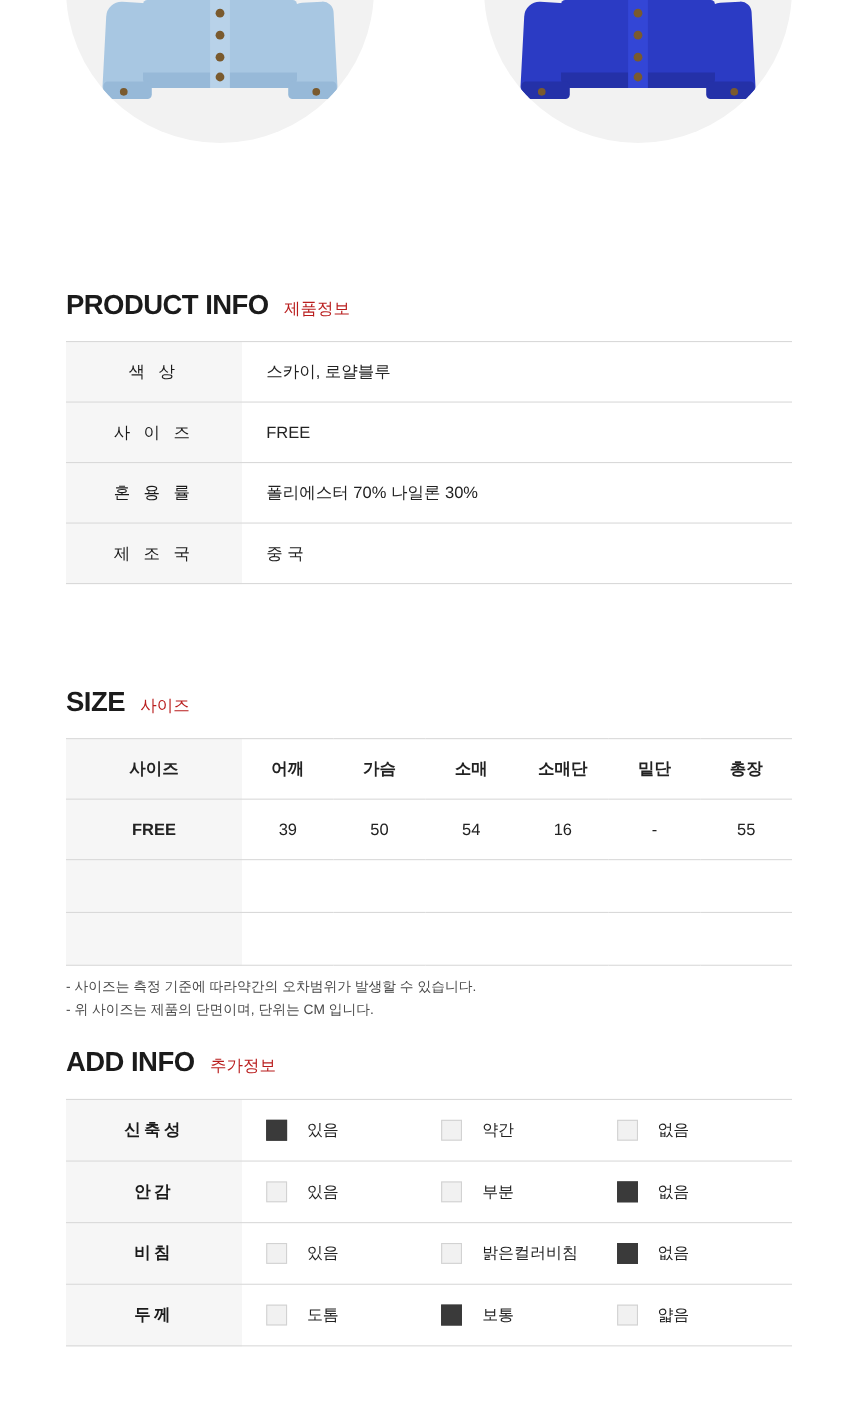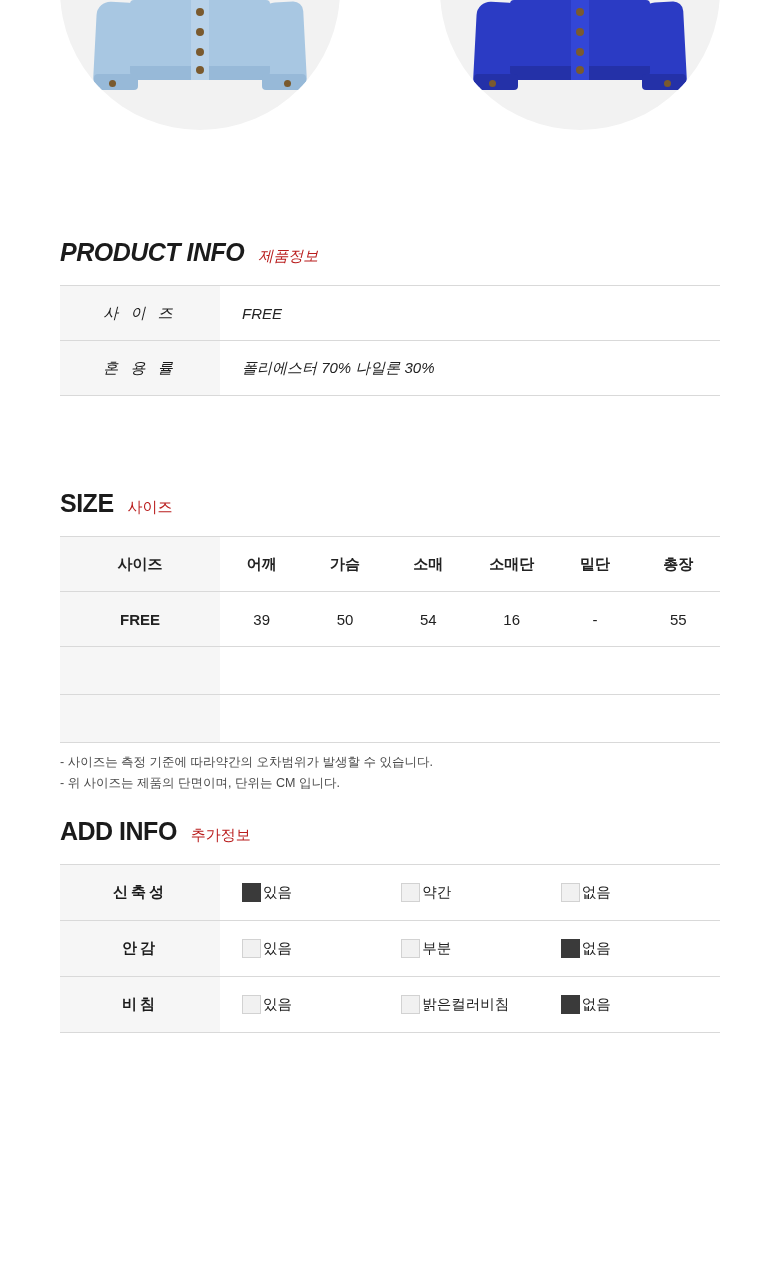--- a/index.html
+++ b/index.html
@@ -208,21 +208,21 @@
   td.opts { padding: 0; }
   .optrow {
     display: flex;
     align-items: center;
     height: 55px;
     padding-left: 22px;
   }
   .opt {
     display: flex;
     align-items: center;
-    gap: 2px;
+    gap: 18px;
     width: 170px;
   }
   .box {
     width: 19px;
     height: 19px;
     border: 1px solid #d2d2d2;
     background: #f1f1f1;
     flex: none;
   }
   .box.on { background: #3a3a3a; border-color: #3a3a3a; }
@@ -263,34 +263,42 @@
         <div class="btn" style="top:66px"></div>
       </div>
       <div class="cuff l"></div>
       <div class="cuff r"></div>
       <div class="cuffbtn l"></div>
       <div class="cuffbtn r"></div>
     </div>
   </div>
 </div>
 
-<div class="section" style="margin-top:88px;font-style:italic;">
+<div class="section" style="margin-top:113px;">
   <div class="sec-head">
     <span class="en">PRODUCT INFO</span>
     <span class="ko">제품정보</span>
   </div>
   <table class="info">
     <tbody>
       <tr>
+        <td class="lbl">색    상</td>
+        <td class="val">스카이, 로얄블루</td>
+      </tr>
+      <tr>
         <td class="lbl">사 이 즈</td>
         <td class="val">FREE</td>
       </tr>
       <tr>
         <td class="lbl">혼 용 률</td>
         <td class="val">폴리에스터 70%  나일론 30%</td>
+      </tr>
+      <tr>
+        <td class="lbl">제 조 국</td>
+        <td class="val">중 국</td>
       </tr>
     </tbody>
   </table>
 </div>
 
 <div class="section" style="margin-top:93px;">
   <div class="sec-head">
     <span class="en">SIZE</span>
     <span class="ko">사이즈</span>
   </div>
@@ -389,15 +397,34 @@
               <span class="box"></span>
               <span class="txt">밝은컬러비침</span>
             </div>
             <div class="opt">
               <span class="box on"></span>
               <span class="txt">없음</span>
             </div>
           </div>
         </td>
       </tr>
+      <tr>
+        <td class="lbl">두께</td>
+        <td class="opts">
+          <div class="optrow">
+            <div class="opt">
+              <span class="box"></span>
+              <span class="txt">도톰</span>
+            </div>
+            <div class="opt">
+              <span class="box on"></span>
+              <span class="txt">보통</span>
+            </div>
+            <div class="opt">
+              <span class="box"></span>
+              <span class="txt">얇음</span>
+            </div>
+          </div>
+        </td>
+      </tr>
     </tbody>
   </table>
 </div>
 
 </body></html>

